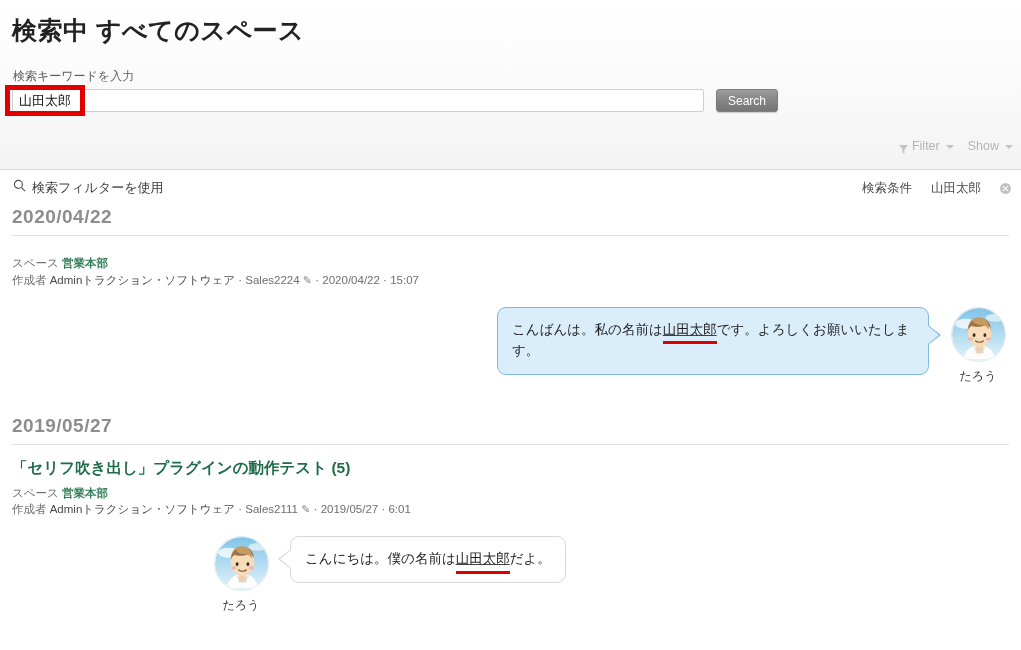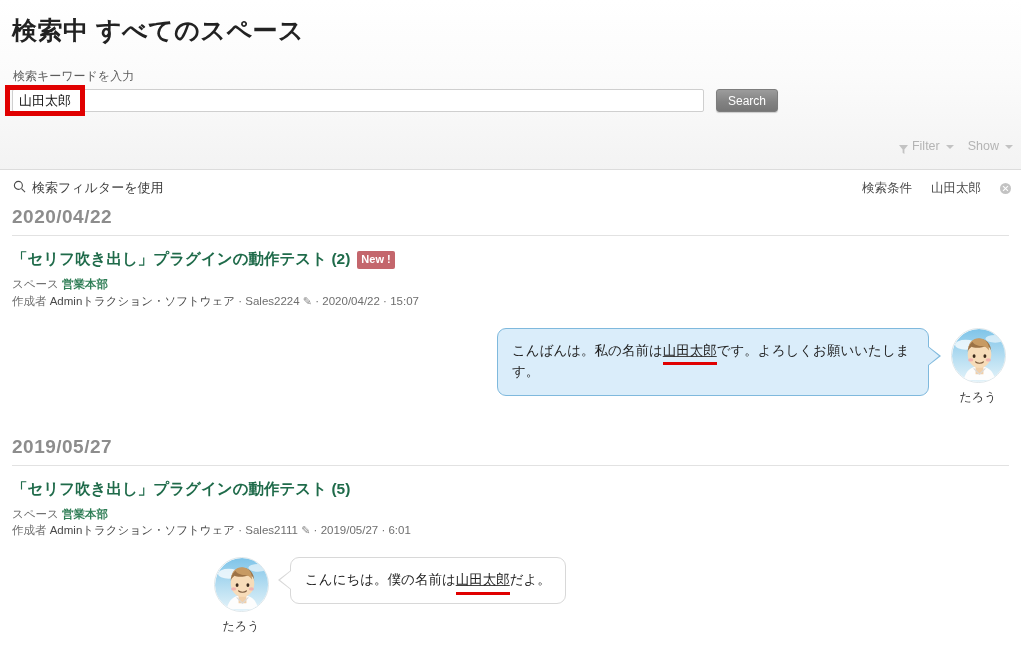--- a/index.html
+++ b/index.html
@@ -118,21 +118,20 @@
   
   #filter-bar {
     position: relative;
     height: 36px;
   }
   #filter-link {
     position: absolute;
     left: 13px;
     top: 9px;
     display: flex;
-    align-items: center;
     gap: 6px;
     font-size: 13px;
     color: #3d3d3d;
     cursor: pointer;
   }
   #search-condition {
     position: absolute;
     right: 10px;
     top: 10px;
     display: flex;
@@ -352,24 +351,20 @@
     <span class="chip-close"></span>
   </div>
 </div>
 
 <div id="results">
 
   <div class="result-group">
     <div class="date-heading">2020/04/22</div>
 
     <div class="result-block">
-      <div class="result-title">
-        <span>「セリフ吹き出し」プラグインの動作テスト (2)</span>
-        <span class="badge-new">New !</span>
-      </div>
 
       <div class="meta-line">
         <div>
           <span>スペース</span>
           <span class="space-name">営業本部</span>
         </div>
         <div>
           <span>作成者</span>
           <span class="author-name">Adminトラクション・ソフトウェア</span>
           <span>·</span>

